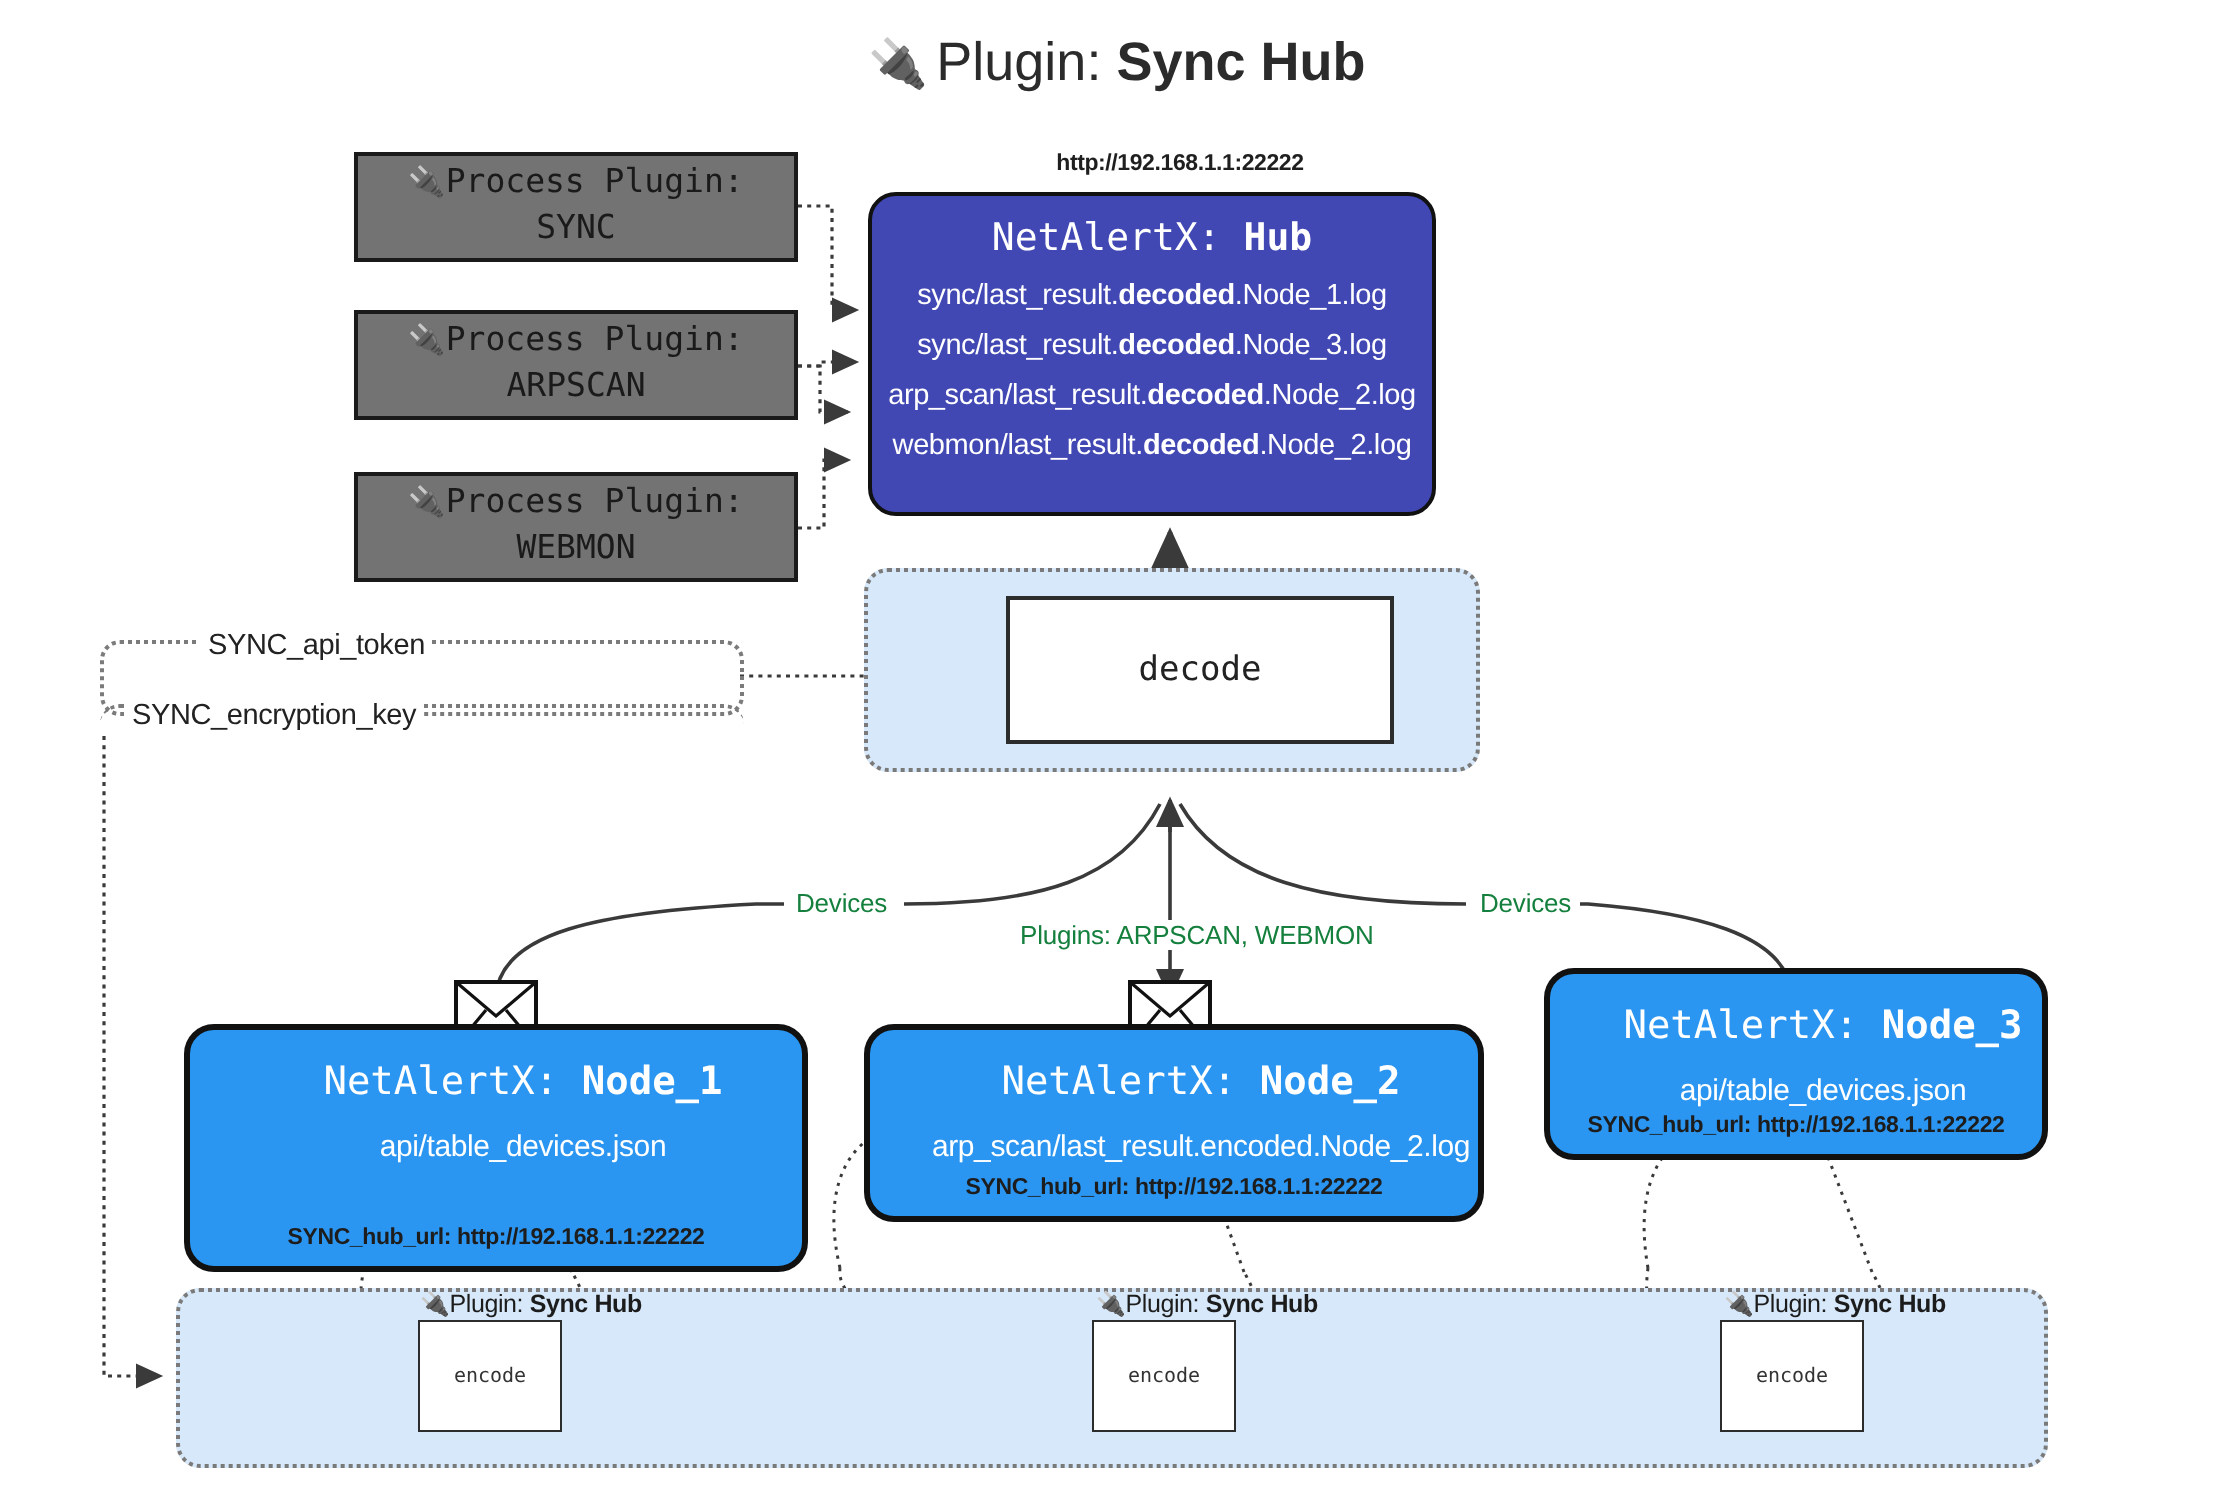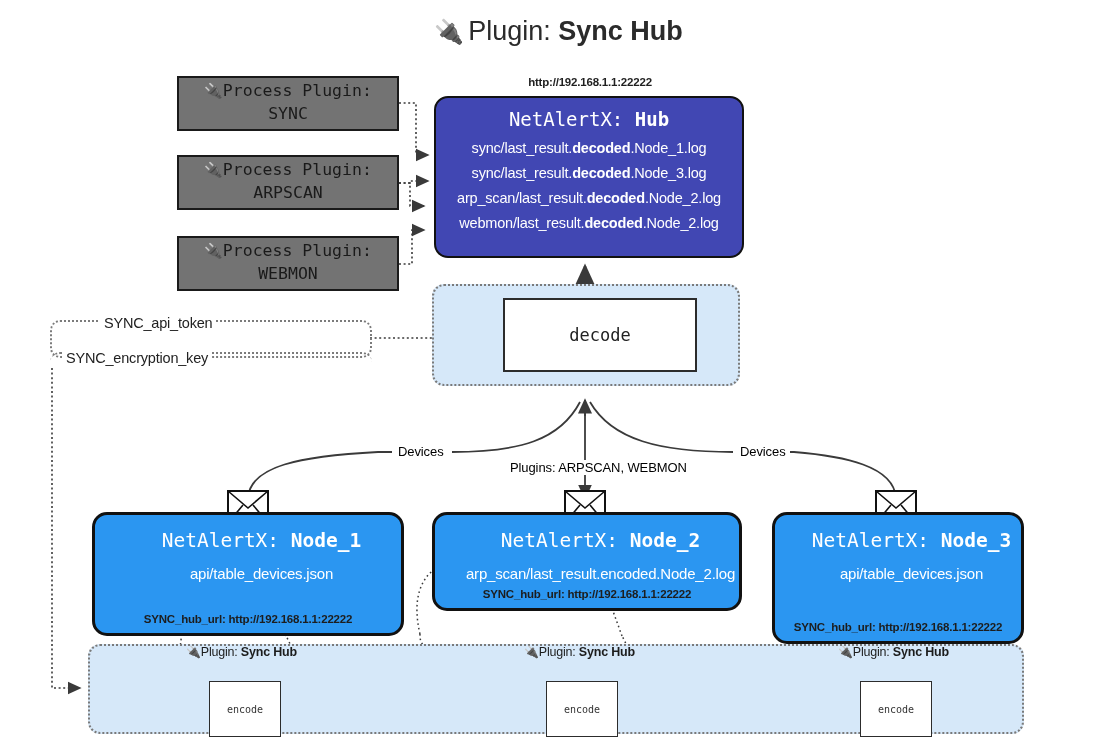--- a/index.html
+++ b/index.html
@@ -58,21 +58,21 @@
     left: 435px; top: 76px; width: 310px;
     text-align: center;
     font-size: 11.5px;
     font-weight: bold;
     color: #1f1f1f;
     letter-spacing: -0.2px;
   }
   #hub {
     position: absolute;
     left: 434px; top: 96px;
-    width: 310px; height: 162px;
+    width: 284px; height: 162px;
     background: #4147b3;
     border: 2.5px solid #111111;
     border-radius: 14px;
     color: #ffffff;
     padding-top: 10px;
   }
   #hub .htitle {
     font-family: "DejaVu Sans Mono", "Liberation Mono", monospace;
     font-size: 19px;
     text-align: center;
@@ -176,38 +176,38 @@
   }
   .encbox {
     position: absolute;
     width: 72px; height: 56px;
     background: #ffffff;
     border: 1.6px solid #2c2c2c;
     display: flex; align-items: center; justify-content: center;
     font-family: "DejaVu Sans Mono", "Liberation Mono", monospace;
     font-size: 10px;
     color: #333333;
-    margin-top: 21px;
   }
   .plugcap {
     position: absolute;
     font-size: 12.5px;
     color: #1c1c1c;
     white-space: nowrap;
     letter-spacing: -0.2px;
+    margin-left: 24px;
   }
   .plugcap b { font-weight: bold; }
   .plugcap .plug { font-size: 12px; }
 
   
   .edgelabel {
     position: absolute;
     background: #ffffff;
     font-size: 13px;
-    color: #000000;
+    color: #15803d;
     padding: 0 4px;
     white-space: nowrap;
     letter-spacing: -0.1px;
   }
 </style>
 </head>
 <body>
 
 <div id="canvas">
 
@@ -345,21 +345,21 @@
   </div>
 
   <div class="nodecard" style="left:432px; top:512px; width:310px; height:99px;">
     <div class="ntitle">
       <span>NetAlertX: </span><b>Node_2</b>
     </div>
     <div class="nline">arp_scan/last_result.encoded.Node_2.log</div>
     <div class="nfoot">SYNC_hub_url: http://192.168.1.1:22222</div>
   </div>
 
-  <div class="nodecard" style="left:772px; top:512px; width:252px; height:132px;">
+  <div class="nodecard" style="left:772px; top:484px; width:252px; height:96px;">
     <div class="ntitle">
       <span>NetAlertX: </span><b>Node_3</b>
     </div>
     <div class="nline">api/table_devices.json</div>
     <div class="nfoot">SYNC_hub_url: http://192.168.1.1:22222</div>
   </div>
 
   <div id="plugin-band"></div>
 
   <div class="plugcap" style="left:186px; top:645px;">

